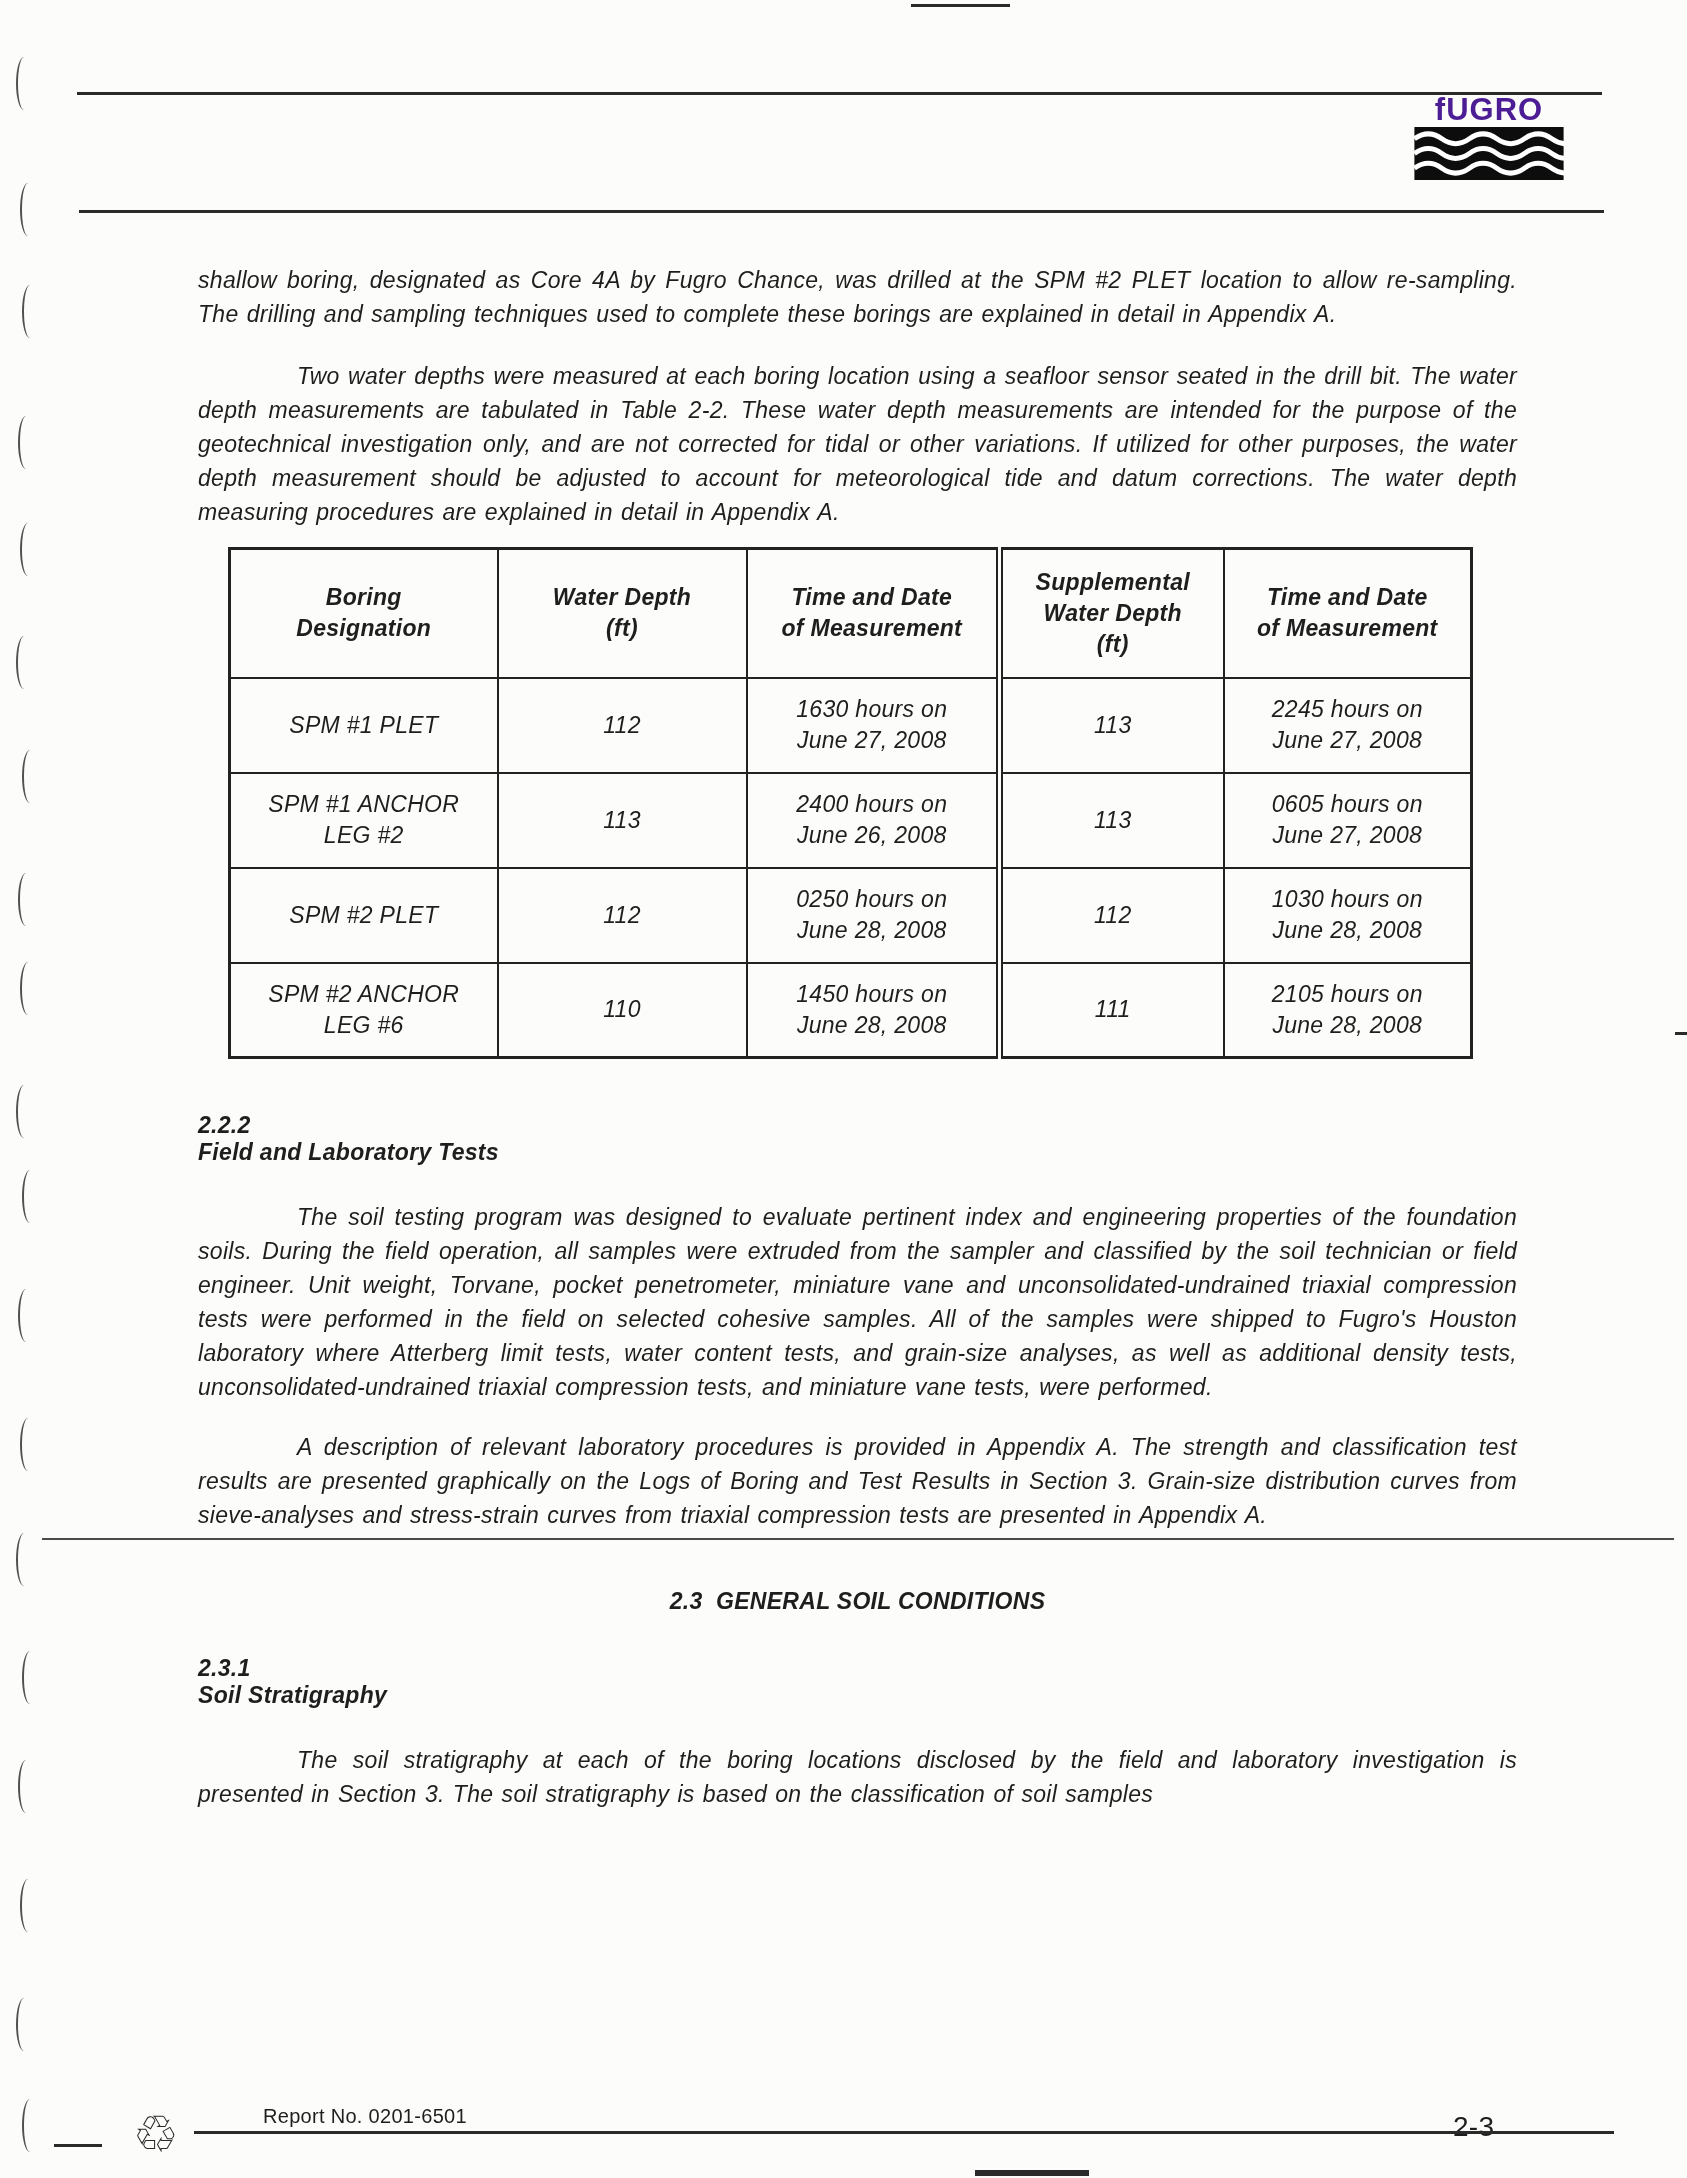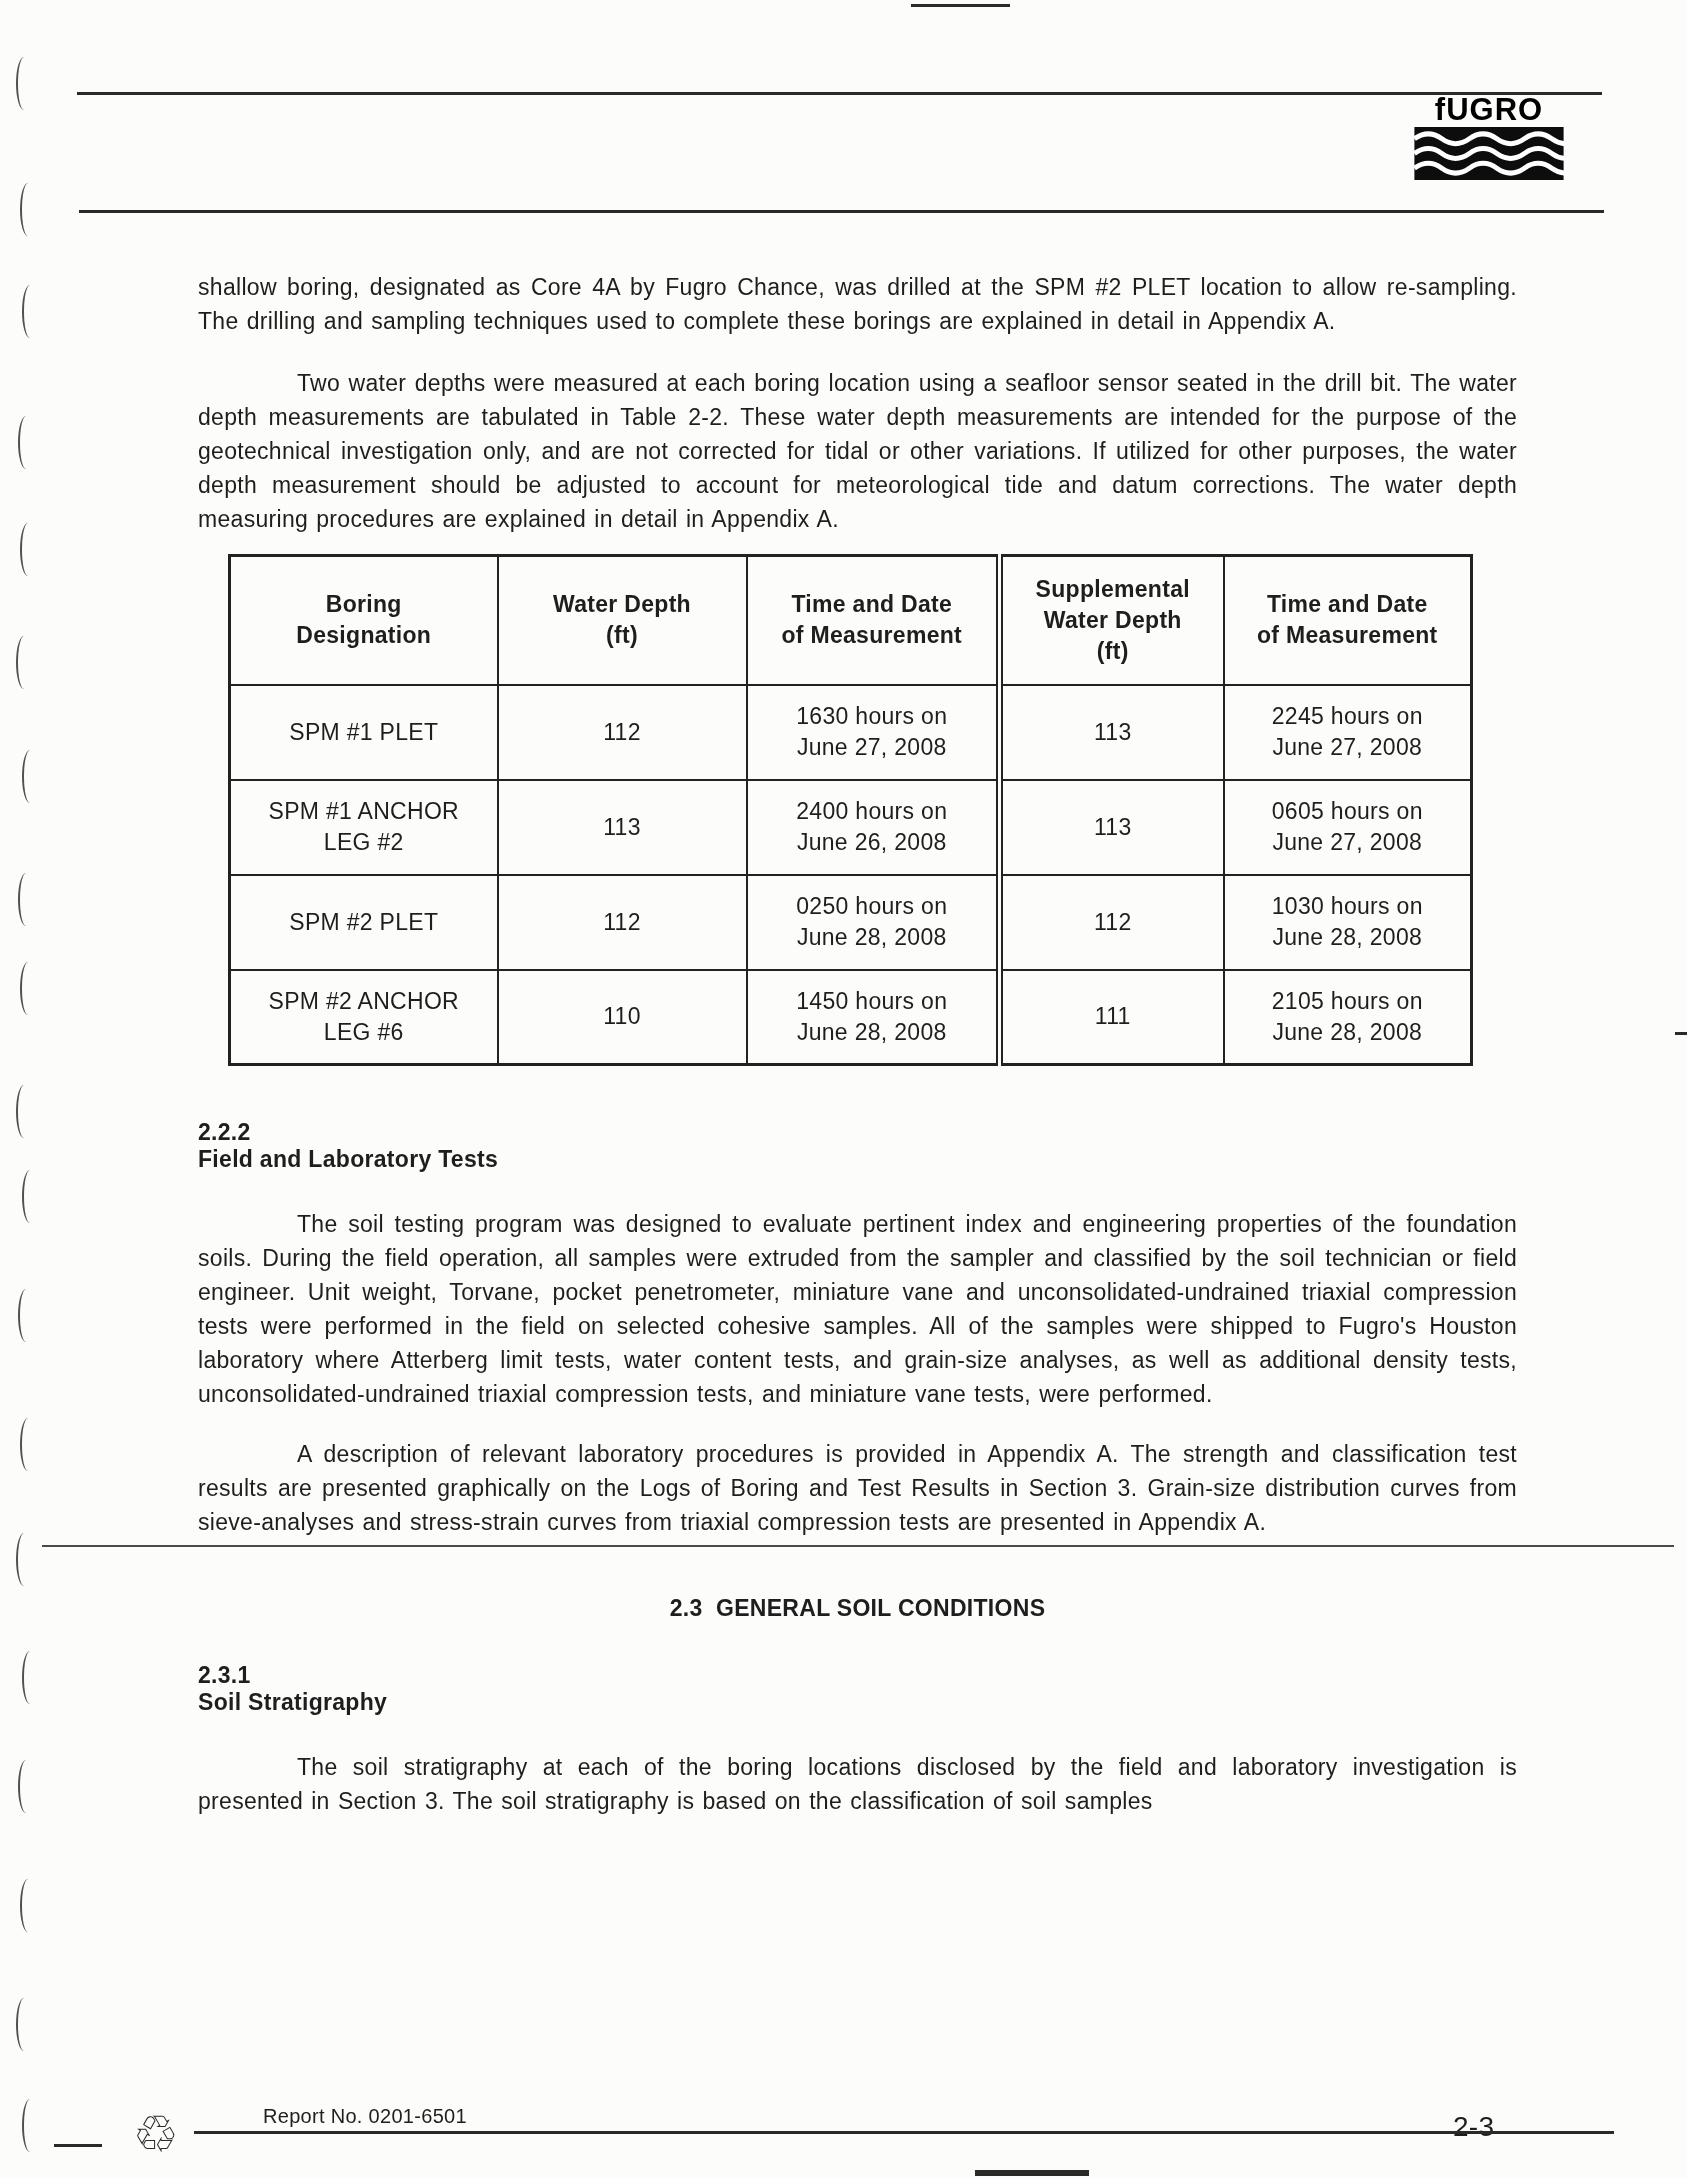--- a/index.html
+++ b/index.html
@@ -16,21 +16,21 @@
   
   .arc {
     position:absolute;
     width:16px; height:53px;
     border-left:2.5px solid #333;
     border-top:0; border-right:0; border-bottom:0;
     border-radius:50% / 50%;
     opacity:.85;
   }
   .content {
-    position:absolute; left:198px; top:270px; width:1319px;
+    position:absolute; left:198px; top:263px; width:1319px;font-style:italic;
   }
   p.body {
     font-size:23px; line-height:34px;
     letter-spacing:0.3px; word-spacing:1.5px;
     text-align:justify;
   }
   p.indent { text-indent:99px; }
   .mt1 { margin-top:28px; }
   .table-title {
     margin-top:42px; text-align:center;
@@ -71,21 +71,21 @@
   p.mt2 { margin-top:26px; }
   .stray-line {
     margin-top:6px; margin-left:-156px;
     width:1632px; height:2px;
     background:#4a4a4a;
   }
   
   .logo { position:absolute; left:1414px; top:93px; width:150px; }
   .logo-text {
     text-align:center; font-weight:bold; font-size:31px;
-    letter-spacing:1px; line-height:34px; color:#000000;
+    letter-spacing:1px; line-height:34px; color:#4c1d95;
   }
   .logo-waves { display:block; width:150px; height:53px; }
   
   .footer-report { position:absolute; left:263px; top:2105px; font-size:20px; letter-spacing:0.3px; }
   .footer-page { position:absolute; left:1453px; top:2095px; font-size:28px; letter-spacing:0.3px;margin-top:16px; }
   .recycle { position:absolute; left:133px; top:2107px; font-size:51px; line-height:55px; color:#2a2a2a; font-family:"DejaVu Sans", sans-serif; }
 </style>
 </head>
 <body>
 

